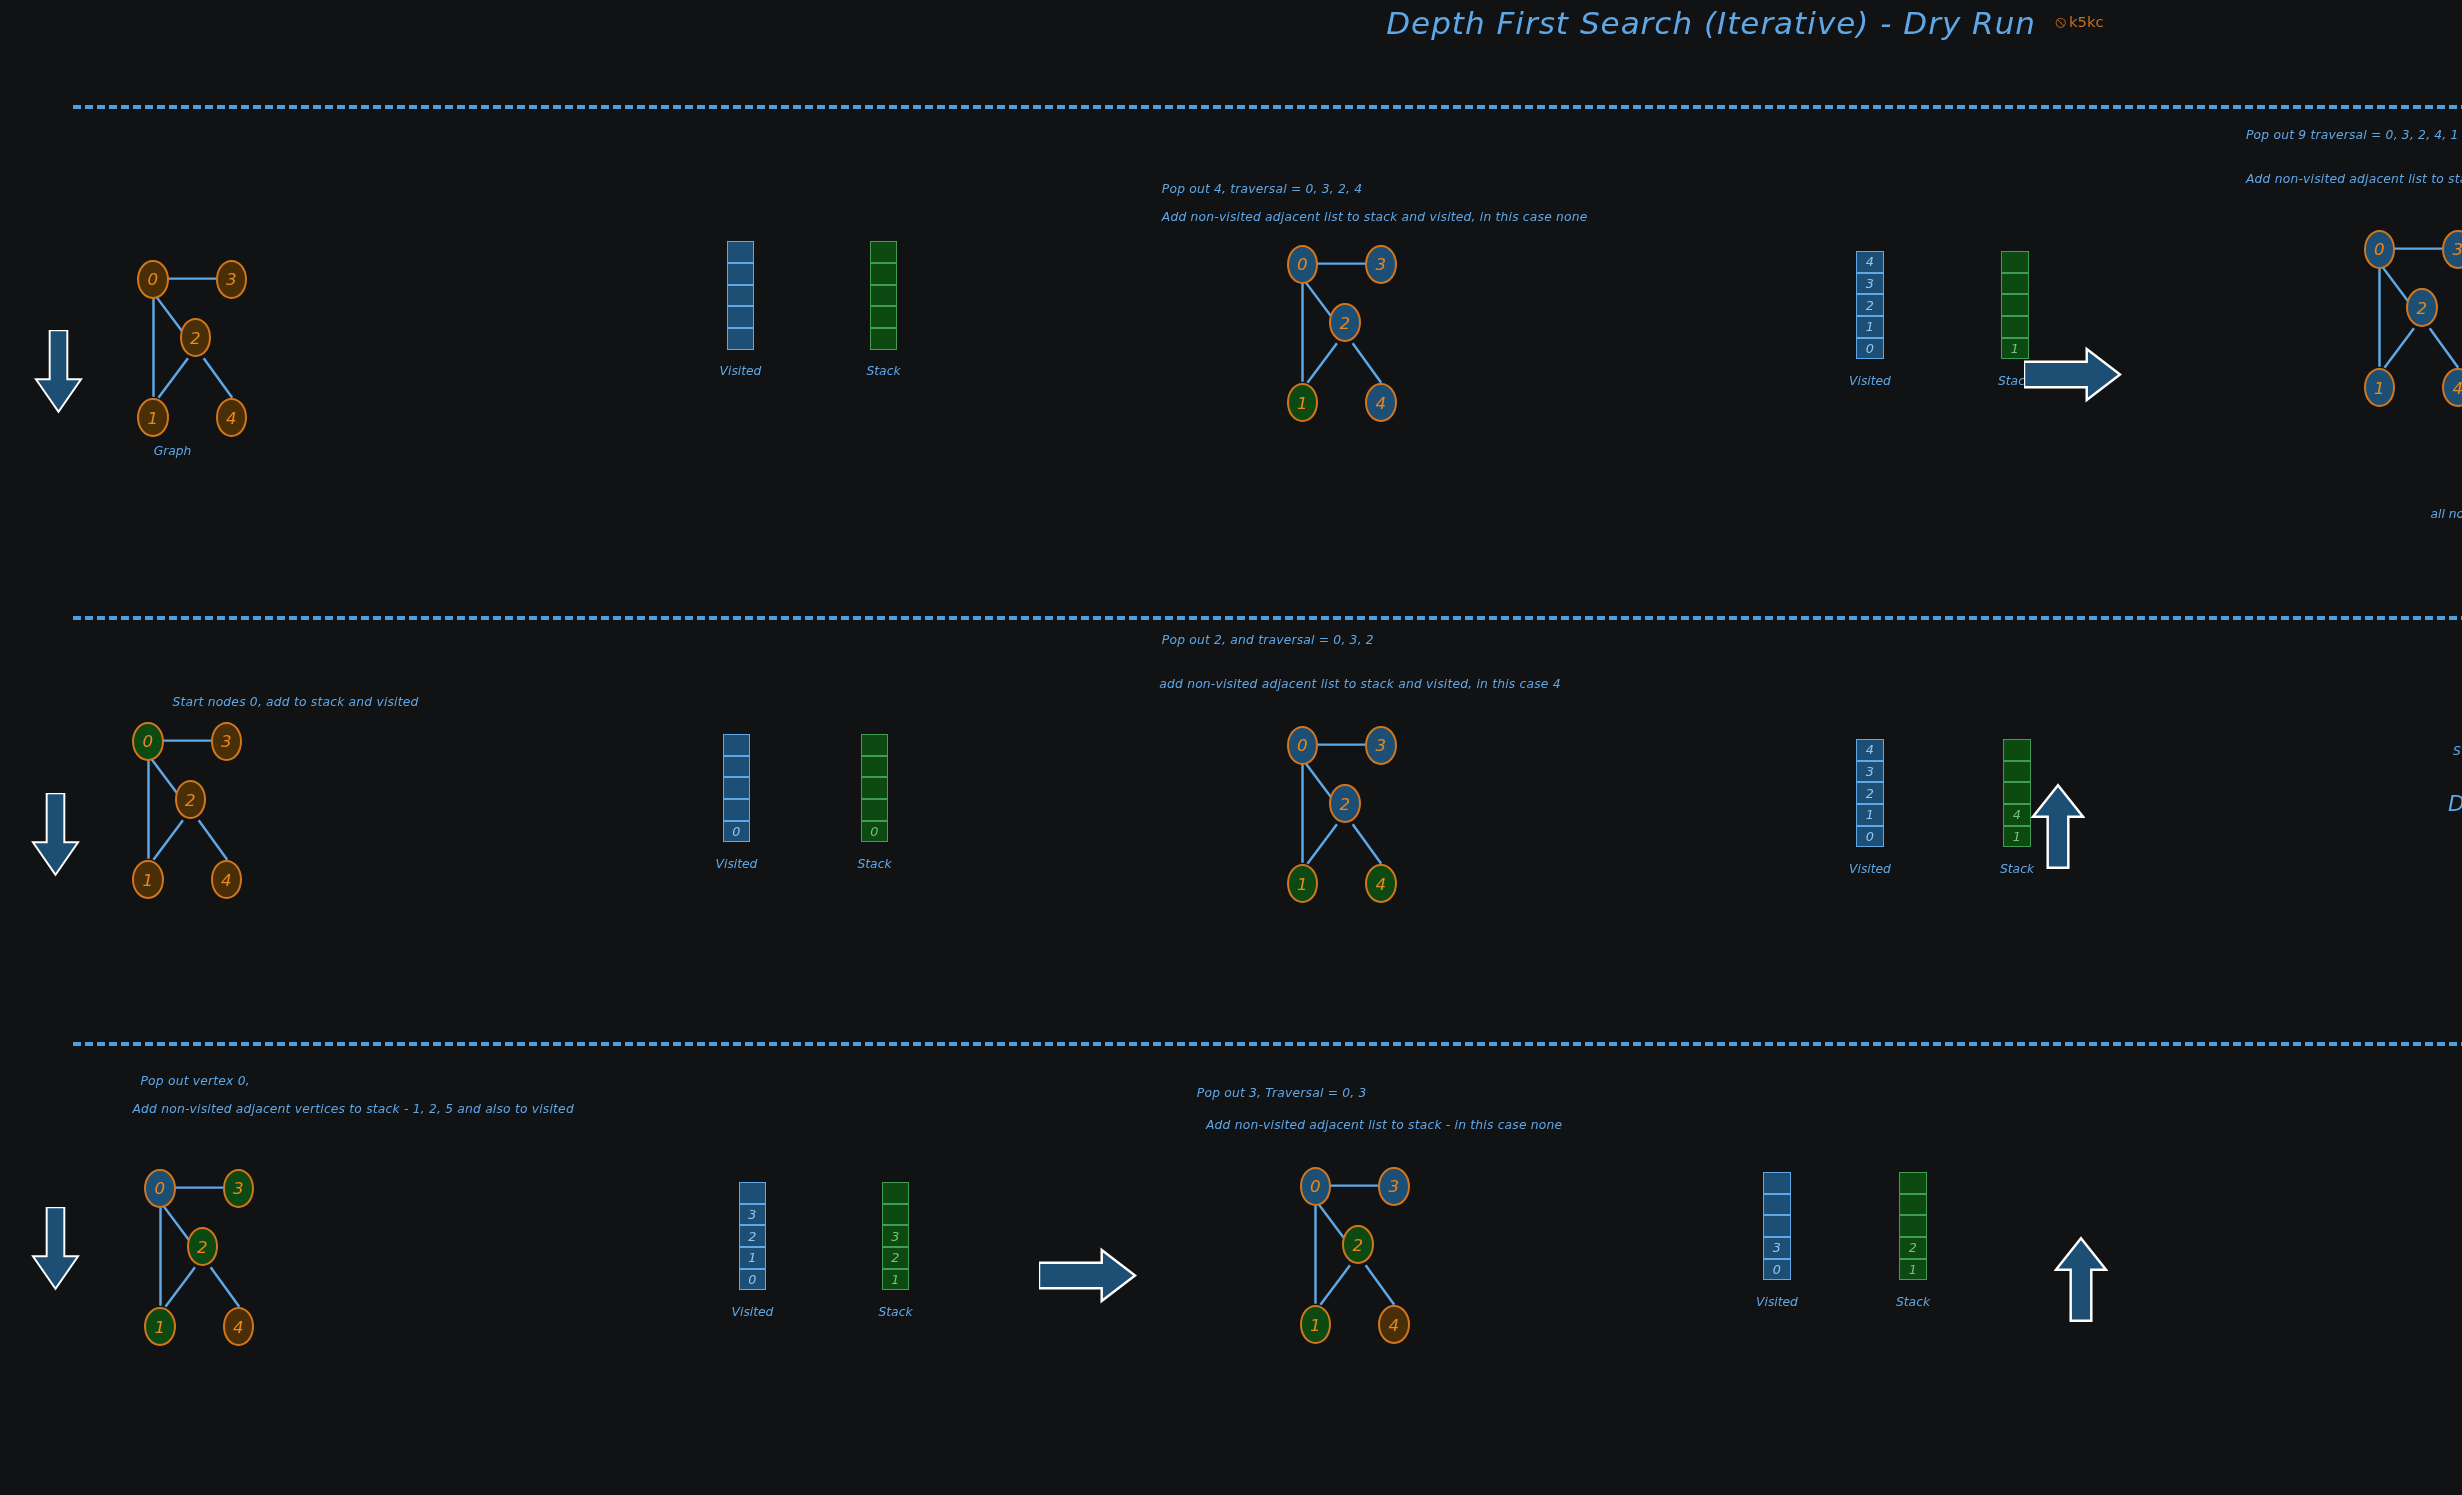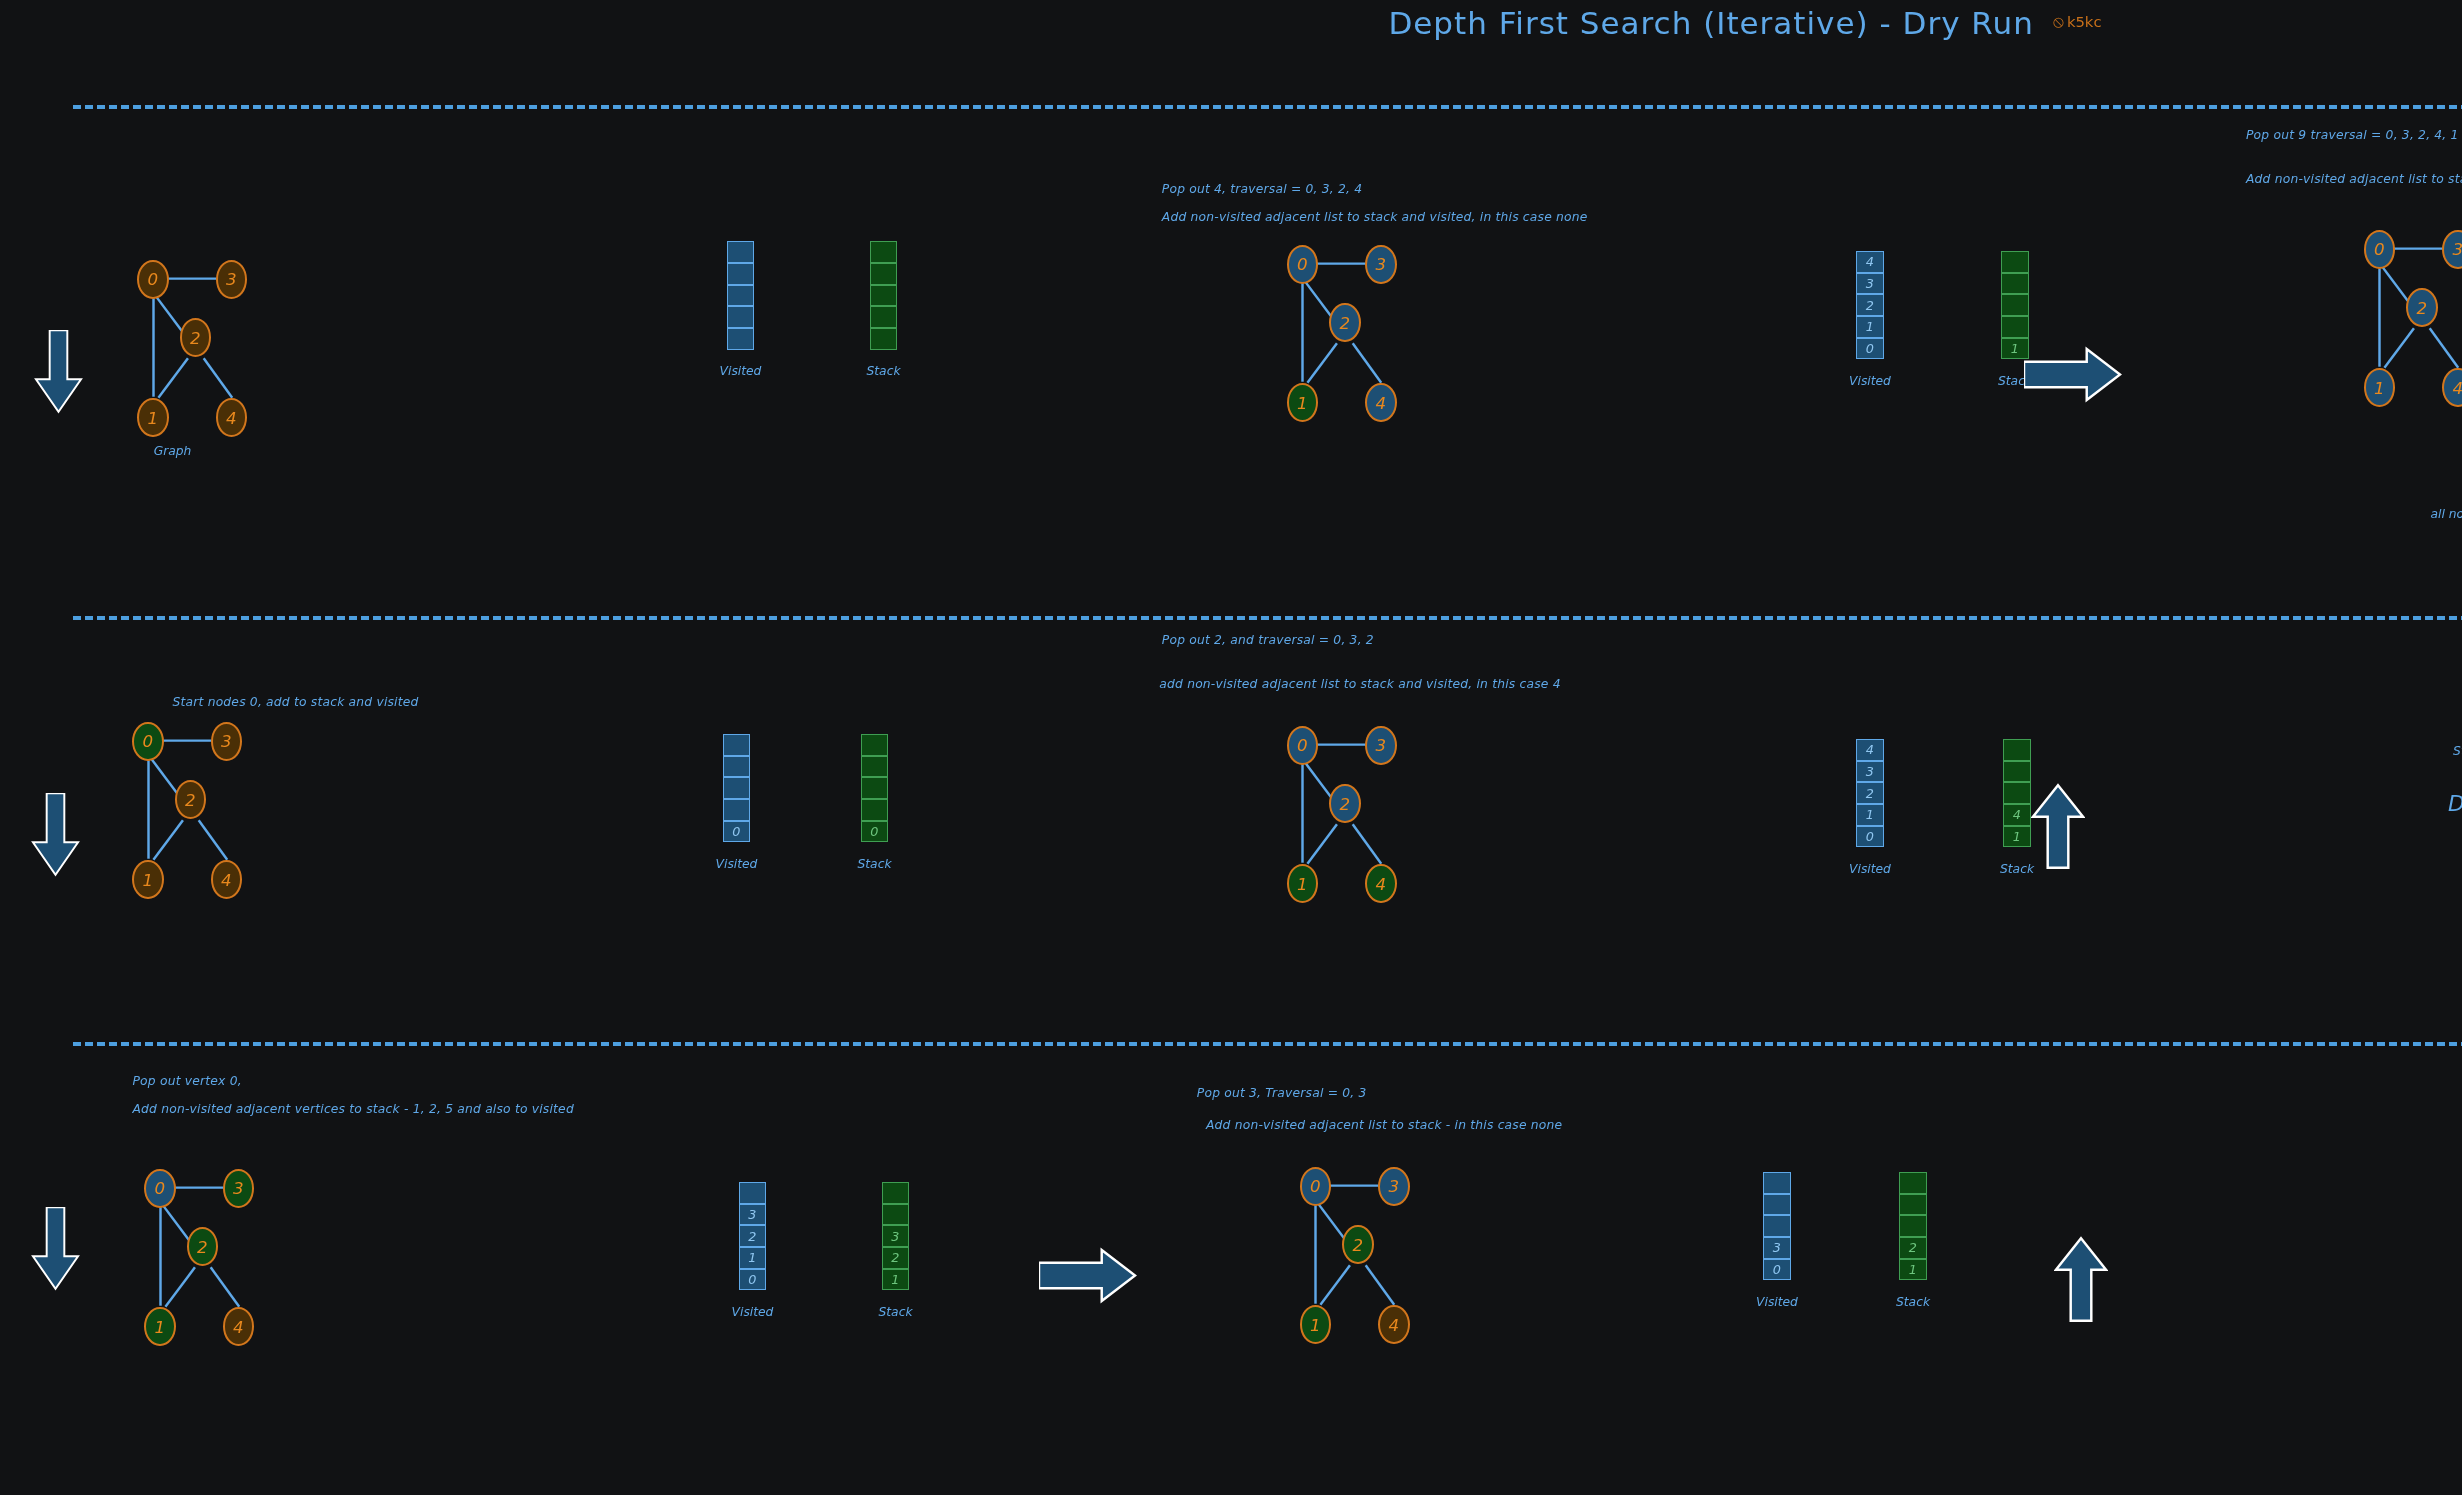--- a/index.html
+++ b/index.html
@@ -6,21 +6,21 @@
   body{
     width:3490px;height:1495px;position:relative;overflow:hidden;
     font-family:"DejaVu Sans", sans-serif;
     color:#5fa8e8;
   }
   .hand{font-family:"DejaVu Sans", sans-serif;}
   
   #title-bar{position:absolute;left:0;top:4.9px;width:100%;text-align:center;}
   #title-text{
     display:inline-block;font-size:31px;color:#5fa8e8;letter-spacing:1px;
-    font-weight:400;
+    font-style:italic;font-weight:400;
   }
   #brand{display:inline-block;margin-left:16.7px;font-size:14.8px;color:#c8701a;
          vertical-align:6.9px;letter-spacing:0px;}
   #brand .mark{display:inline-block;margin-right:3px;font-size:16.7px;}
   
   .divider{
     position:absolute;left:73px;width:3344px;height:0;
     border-top:4.4px dashed #4d9fe0;
   }
   
@@ -339,21 +339,21 @@
   <div class="bigresult" style="left:-4.9px;top:47px">DFS Traversal = 0, 3, 2, 4, 1</div>
 </div>
 
 <div class="panel" style="left:29.5px;top:1059px">
   <div class="arrow" style="left:1px;top:148px">
     <svg width="49" height="84" viewBox="0 0 100 170">
       <polygon points="32,0 68,0 68,100 96,100 50,166 4,100 32,100" fill="#1d4f74" stroke="#ffffff" stroke-width="4"></polygon>
     </svg>
   </div>
 
-  <div class="note" style="left:103px;top:14.8px">Pop out vertex 0,</div>
+  <div class="note" style="left:111px;top:14.8px">Pop out vertex 0,</div>
   <div class="note" style="left:103px;top:43px">Add non-visited adjacent vertices to stack - 1, 2, 5 and also to visited</div>
 
   <div class="graph" style="left:86px;top:106px;width:335px;height:246px">
     <svg width="335" height="246" viewBox="0 0 680 500">
       <g stroke="#5fa8e8" stroke-width="5" fill="none">
         <line x1="92" y1="46" x2="218" y2="46"></line>
         <line x1="90" y1="86" x2="90" y2="286"></line>
         <line x1="92" y1="78" x2="158" y2="166"></line>
         <line x1="160" y1="208" x2="100" y2="288"></line>
         <line x1="192" y1="208" x2="250" y2="288"></line>

